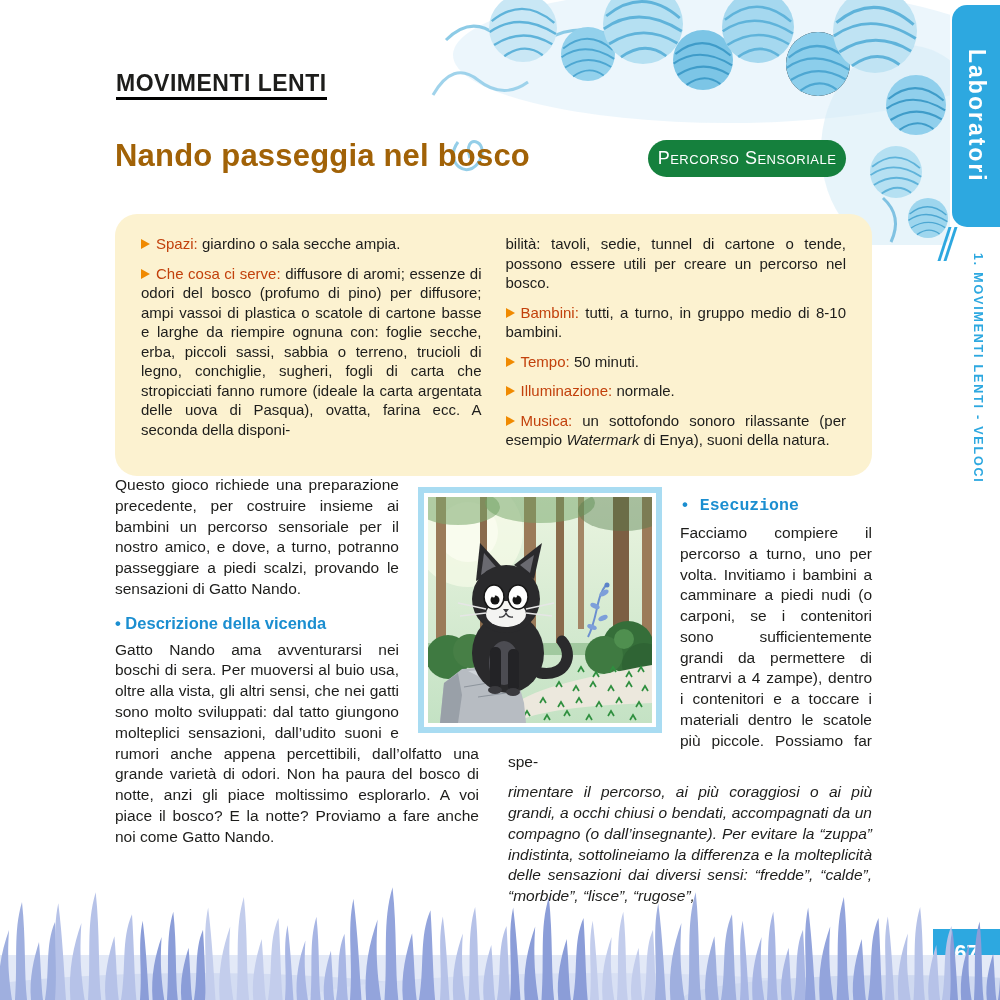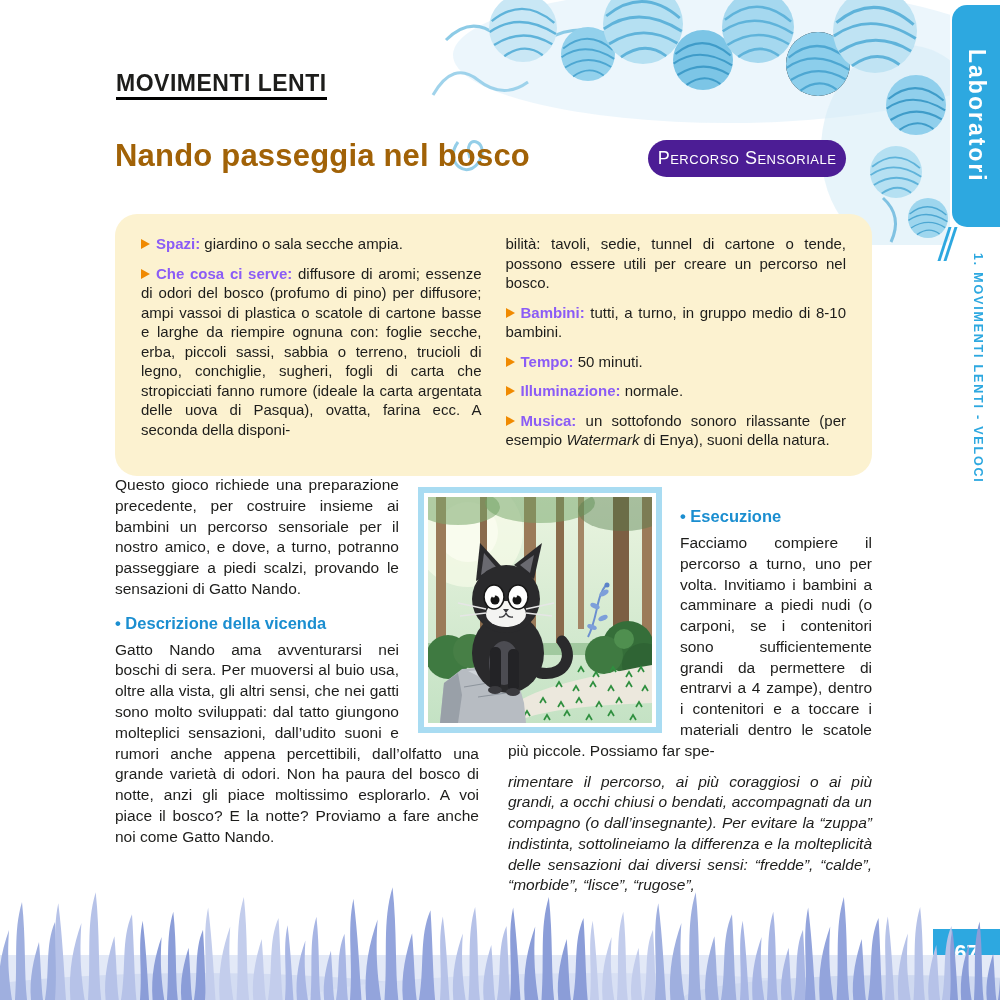--- a/index.html
+++ b/index.html
@@ -26,45 +26,45 @@
               background:#2da8e0; color:#fff; font-size:22px; font-weight:bold;
               display:flex; align-items:center; justify-content:center; }
 
   
   .section-title { position:absolute; left:116px; top:70px; font-size:23px; font-weight:bold;
               letter-spacing:.5px; border-bottom:3px solid #000; 
               display:inline-block; }
   .activity-title { position:absolute; left:115px; top:138px; font-size:31px; font-weight:bold;
               color:#a16207; letter-spacing:.2px; }
   .badge { position:absolute; left:648px; top:140px; width:198px; height:37px;
-              background:#4c1d95; border-radius:19px; color:#fff;
+              background:#15803d; border-radius:19px; color:#fff;
               display:flex; align-items:center; justify-content:center;
               font-variant:small-caps; font-size:18px; letter-spacing:.5px; }
 
   
   .info-box { position:absolute; left:115px; top:214px; width:757px; min-height:238px;
               background:#fcf2d0; border-radius:22px; padding:20px 26px 16px;
               display:flex; gap:24px; }
   .info-col { flex:1; font-size:15px; line-height:1.3; text-align:justify; hyphens:auto; }
   .info-item { margin-bottom:10px; }
-  .info-label { color:#8b5cf6; font-weight:bold; }
+  .info-label { color:#c2410c; font-weight:normal; }
   .tri { display:inline-block; width:0; height:0; border-left:9px solid #f08a00;
               border-top:5px solid transparent; border-bottom:5px solid transparent;
               margin-right:6px; }
 
   
   .col-left { position:absolute; left:115px; top:475px; width:364px;
               font-size:15.5px; line-height:1.34; text-align:justify; hyphens:auto; }
   .spacer-r { float:right; width:80px; height:258px; }
   .col-right { position:absolute; left:508px; top:487px; width:364px;
               font-size:15.5px; line-height:1.34; text-align:justify; hyphens:auto; }
   .spacer-l { float:left; width:172px; height:252px; }
   .blue-h { color:#1b8ed0; font-size:16.5px; font-weight:bold; margin:12px 0 6px;
               text-align:left; }
-  .col-right .blue-h { margin-top:18px; }
+  .col-right .blue-h { margin-top:8px;font-family:Liberation Mono, monospace; }
   .cont { clear:left; padding-top:10px;font-style:italic; }
   .body-p b { font-weight:normal; }
 
   
   .illus { position:absolute; left:418px; top:487px; width:244px; height:246px;
               border:6px solid #a9dcf2; background:#fff; padding:4px; }
   .illus svg { display:block; width:100%; height:100%; }
 </style>
 </head>
 <body>

